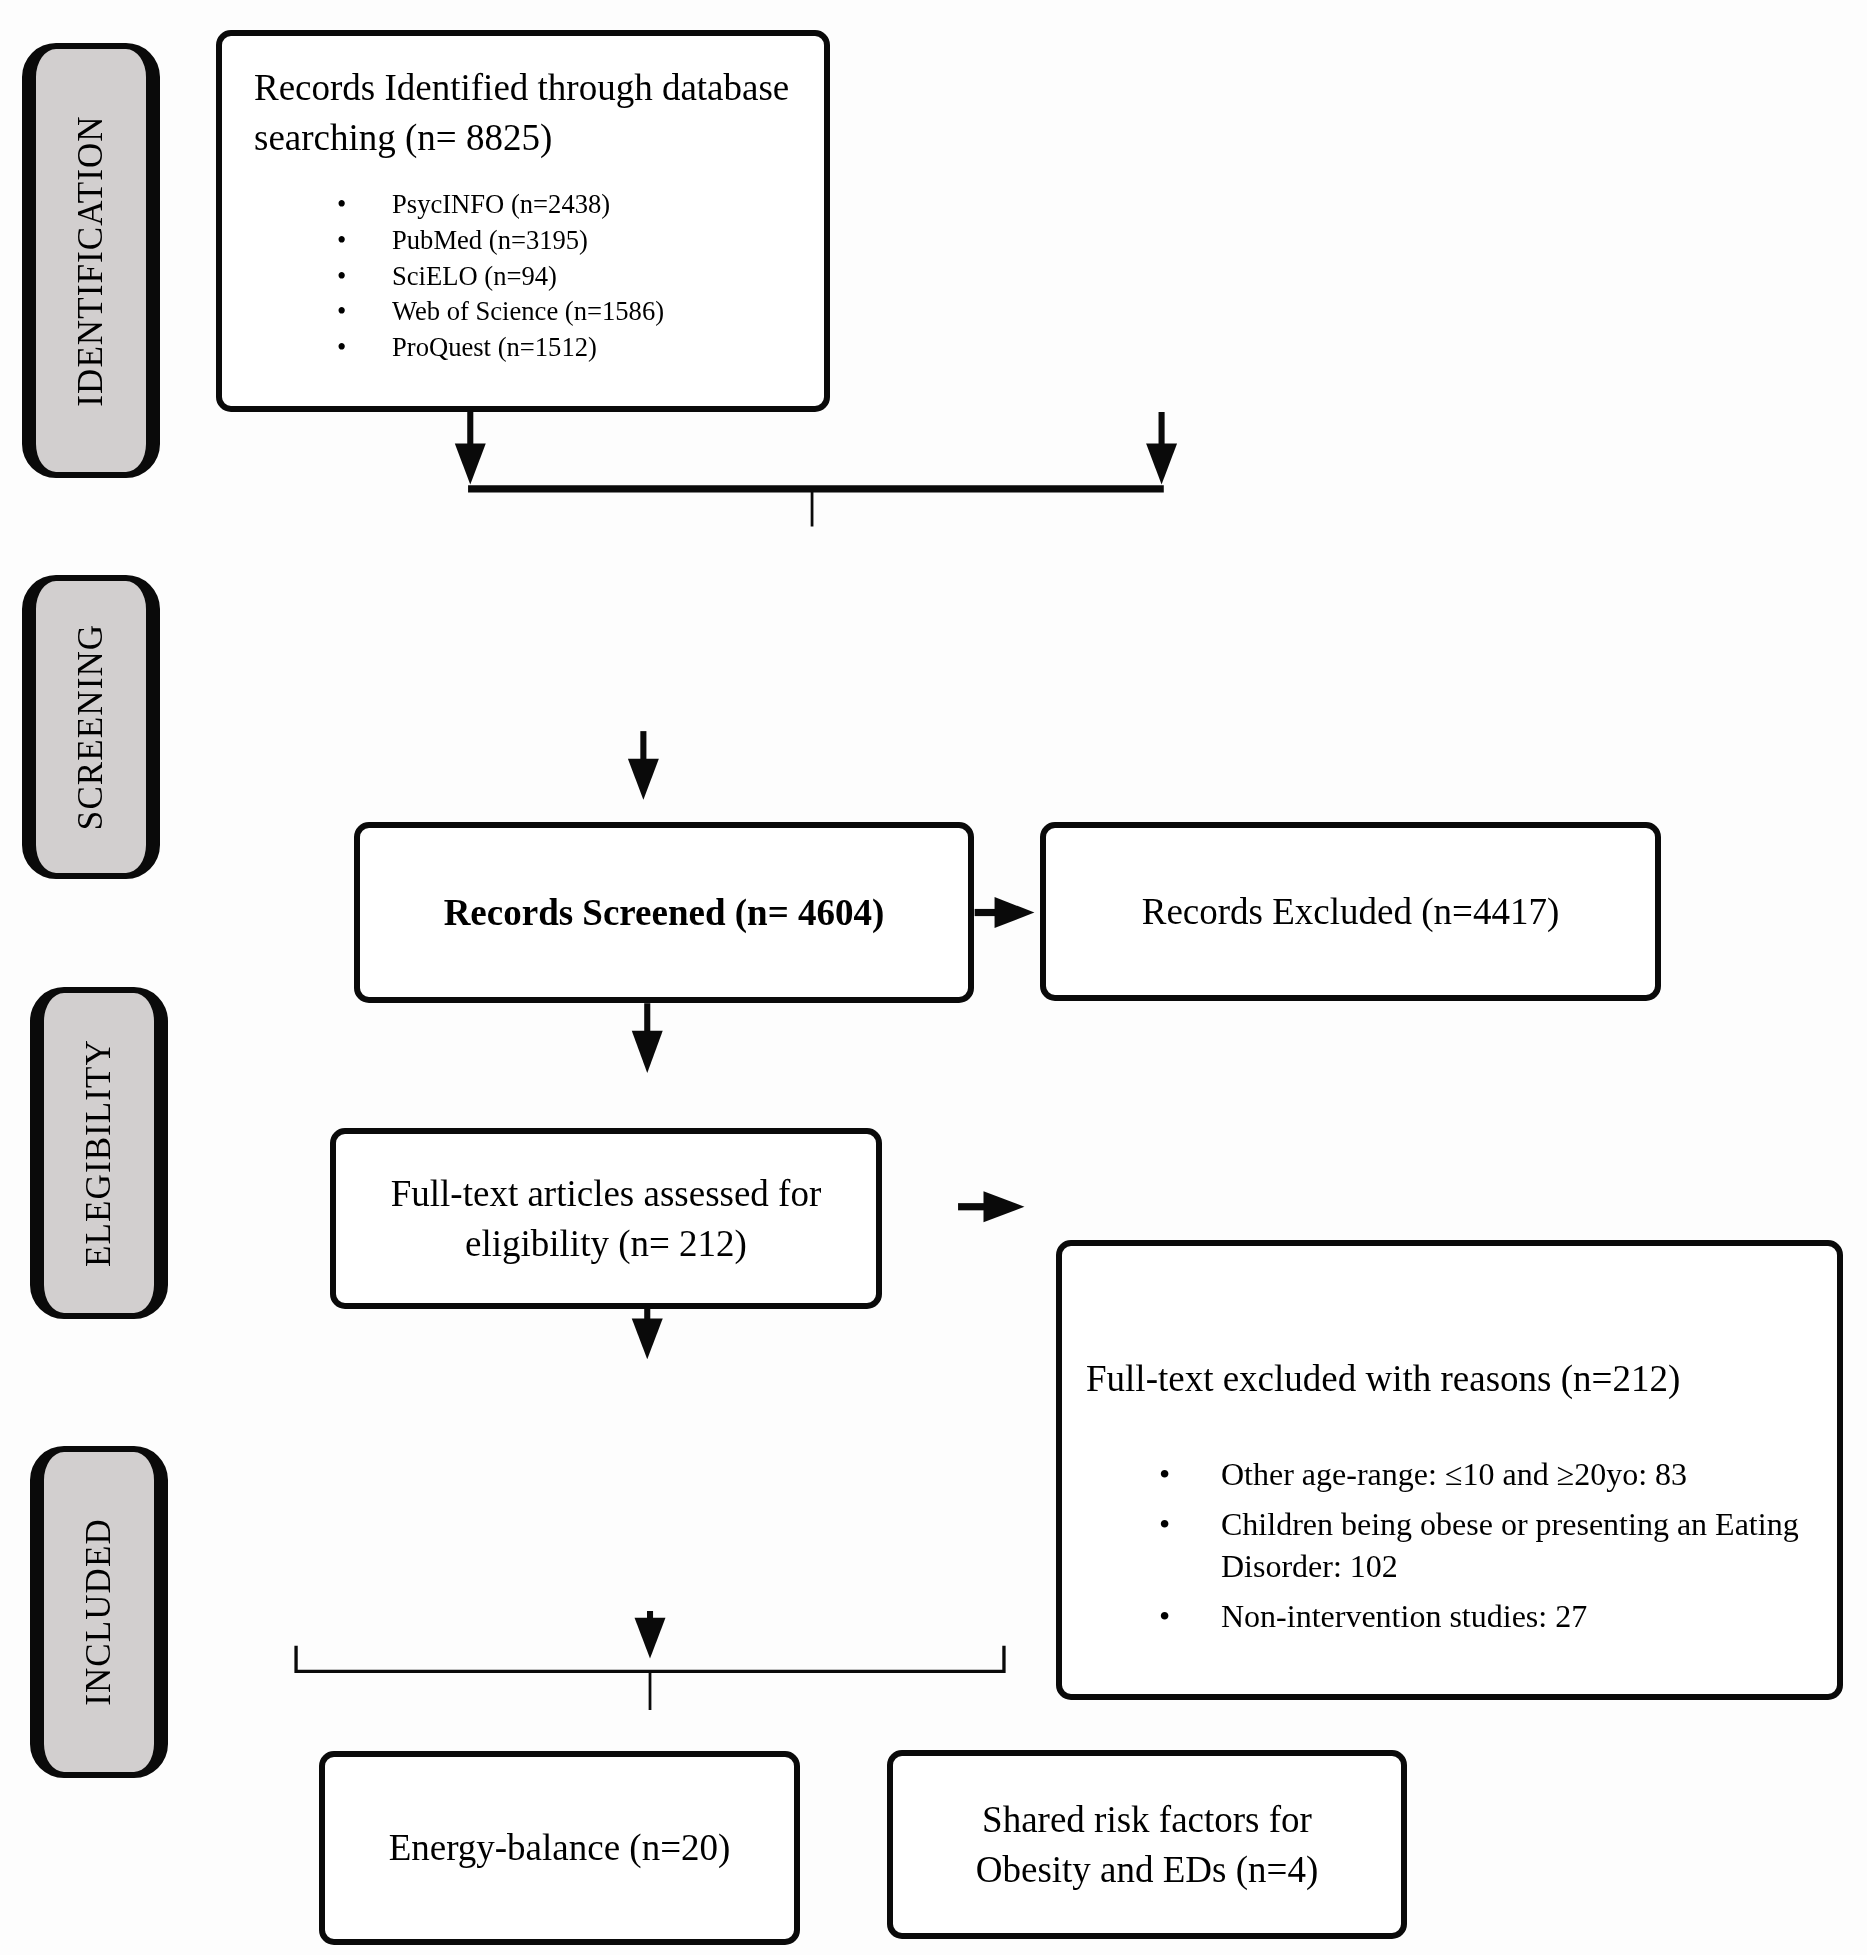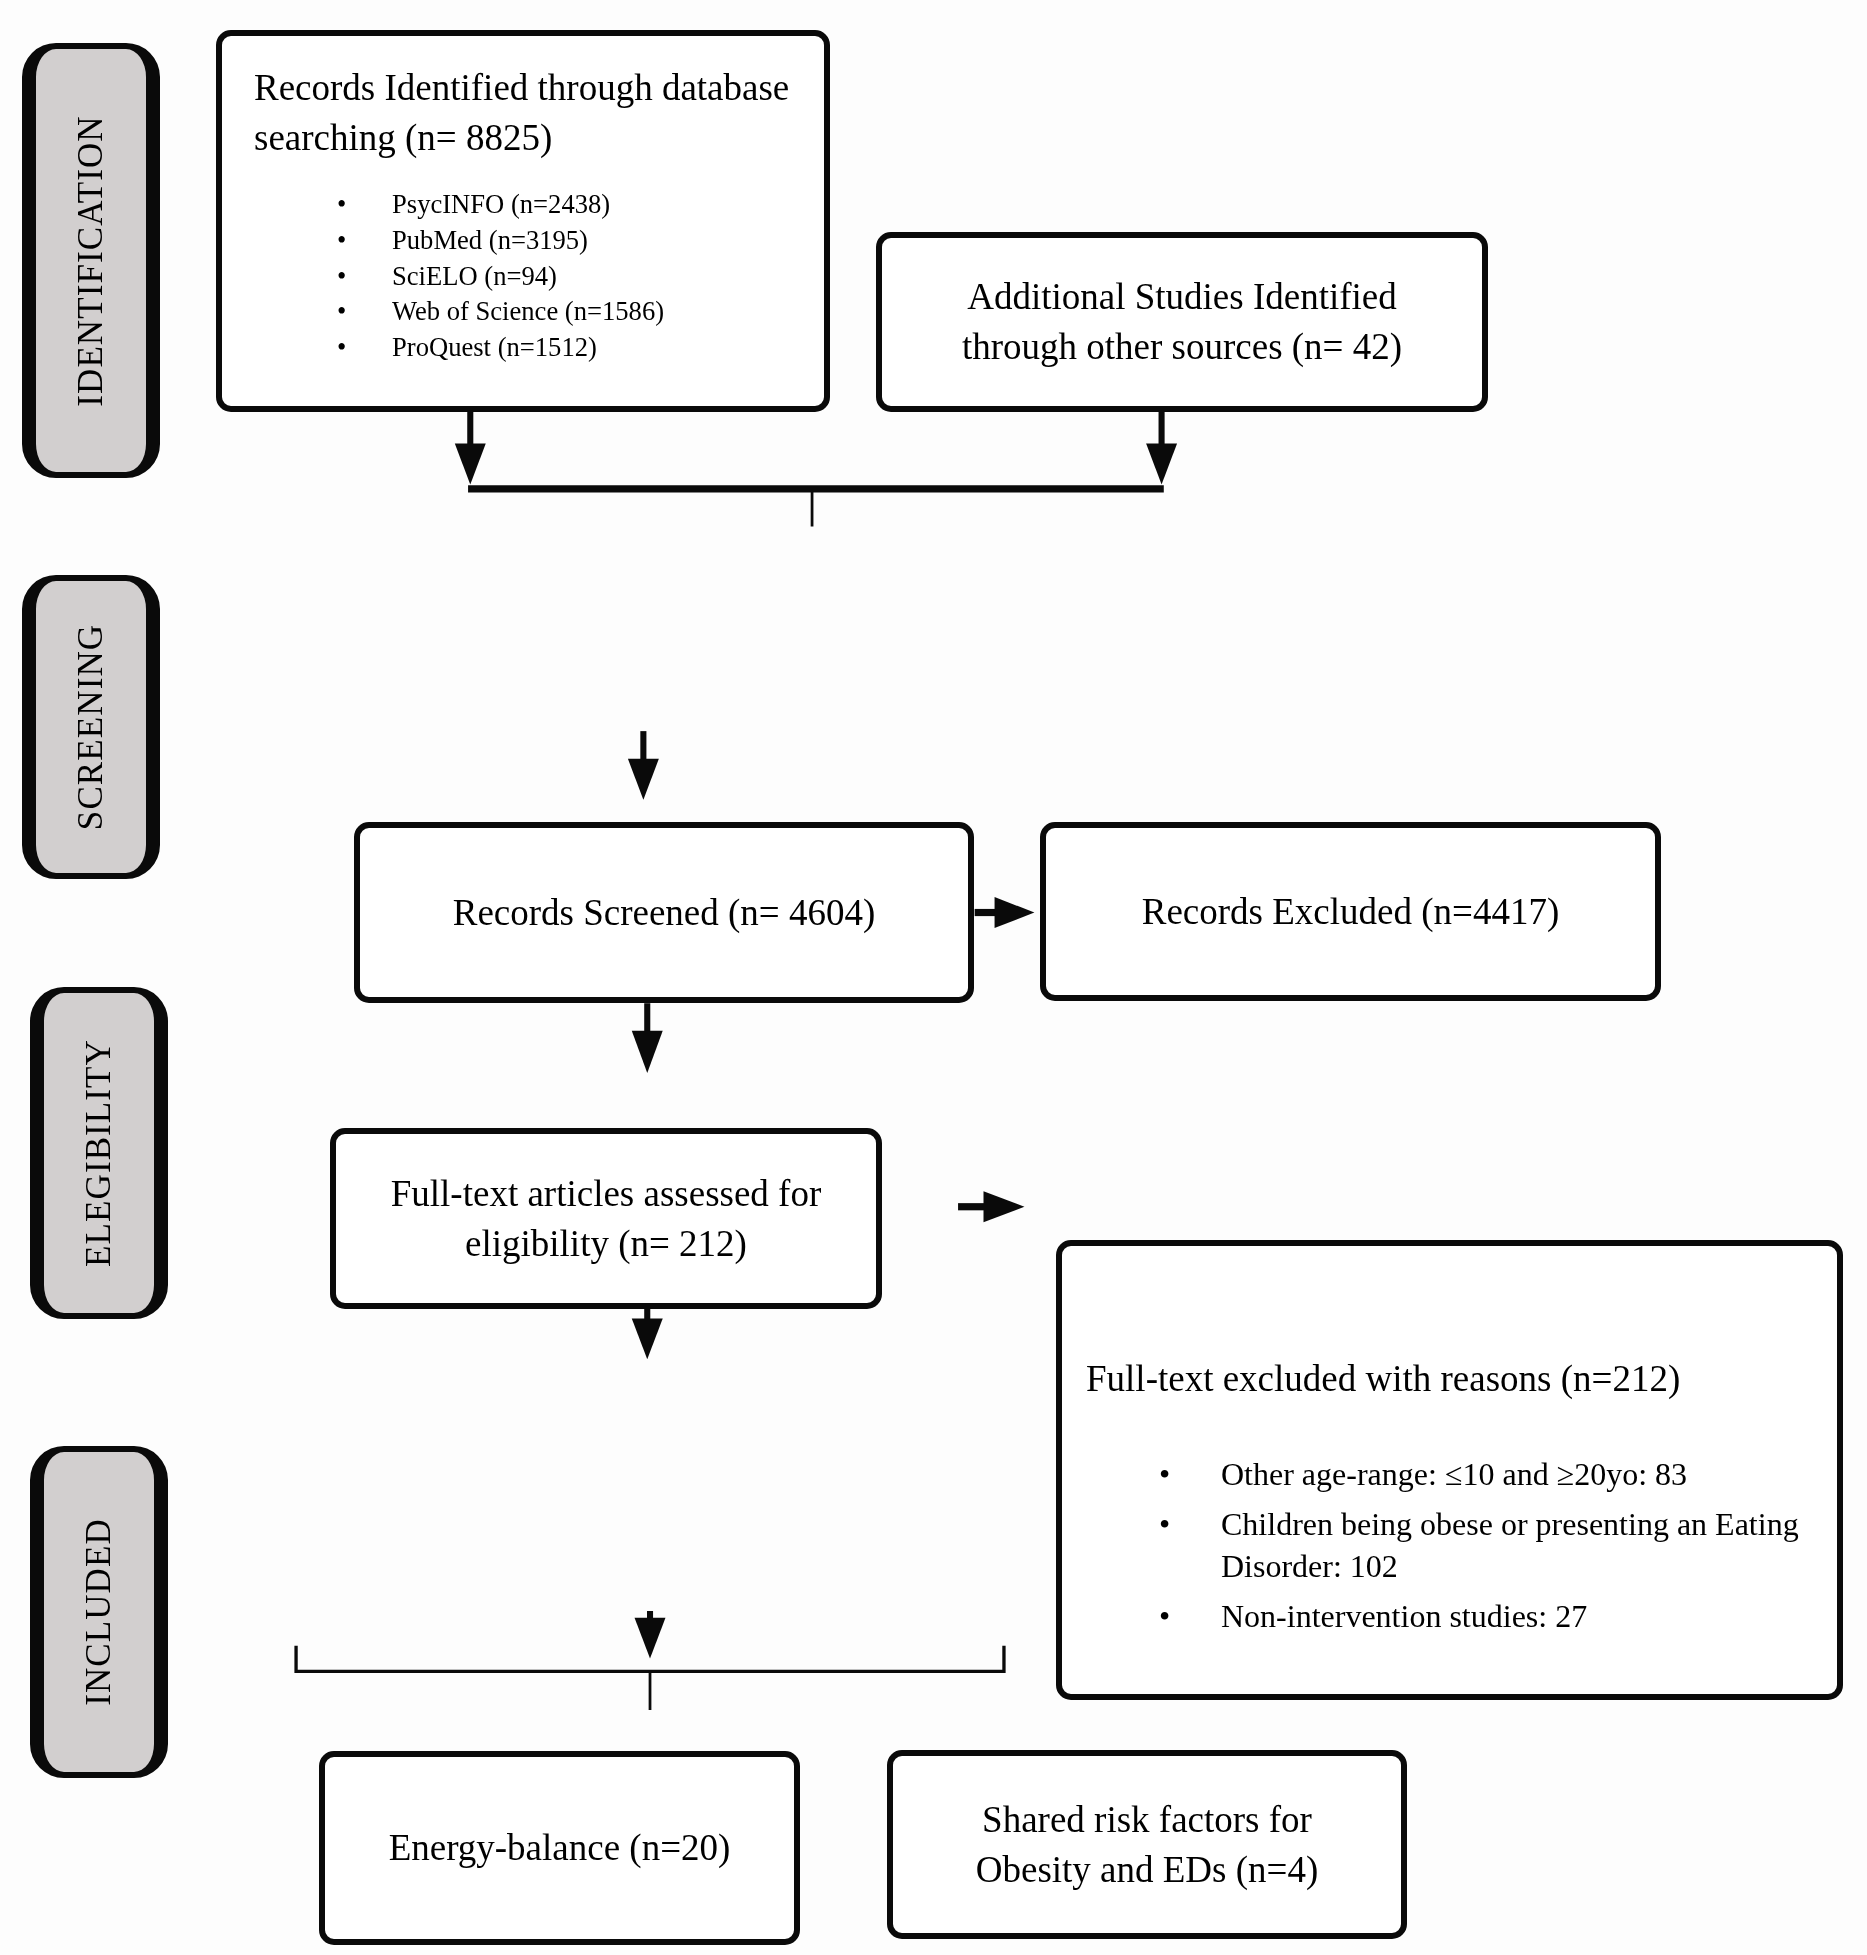--- a/index.html
+++ b/index.html
@@ -130,27 +130,24 @@
           <span class="blt">•</span>
           <span>Web of Science (n=1586)</span>
         </li>
       <li>
           <span class="blt">•</span>
           <span>ProQuest (n=1512)</span>
         </li>
     </ul>
   </div>
 
-  <div class="fbox center" style="left:876px;top:232px;width:612px;height:180px;">
-    <div class="inner" style="width:531px;">Additional Studies Identified through other sources (n= 42)</div>
-  </div>
 
 
   <div class="fbox center" style="left:354px;top:822px;width:620px;height:181px;">
-    <div class="inner" style="width:575px;">Records Screened (n= 4604)</div>
+    <div class="inner" style="width:575px;font-weight:bold;">Records Screened (n= 4604)</div>
   </div>
 
   <div class="fbox center" style="left:1040px;top:822px;width:621px;height:179px;">
     <div class="inner" style="width:575px;">Records Excluded (n=4417)</div>
   </div>
 
   <div class="fbox center" style="left:330px;top:1117px;width:552px;height:181px;margin-top:11px;">
     <div class="inner" style="width:548px;">Full-text articles assessed for eligibility (n= 212)</div>
   </div>
 

